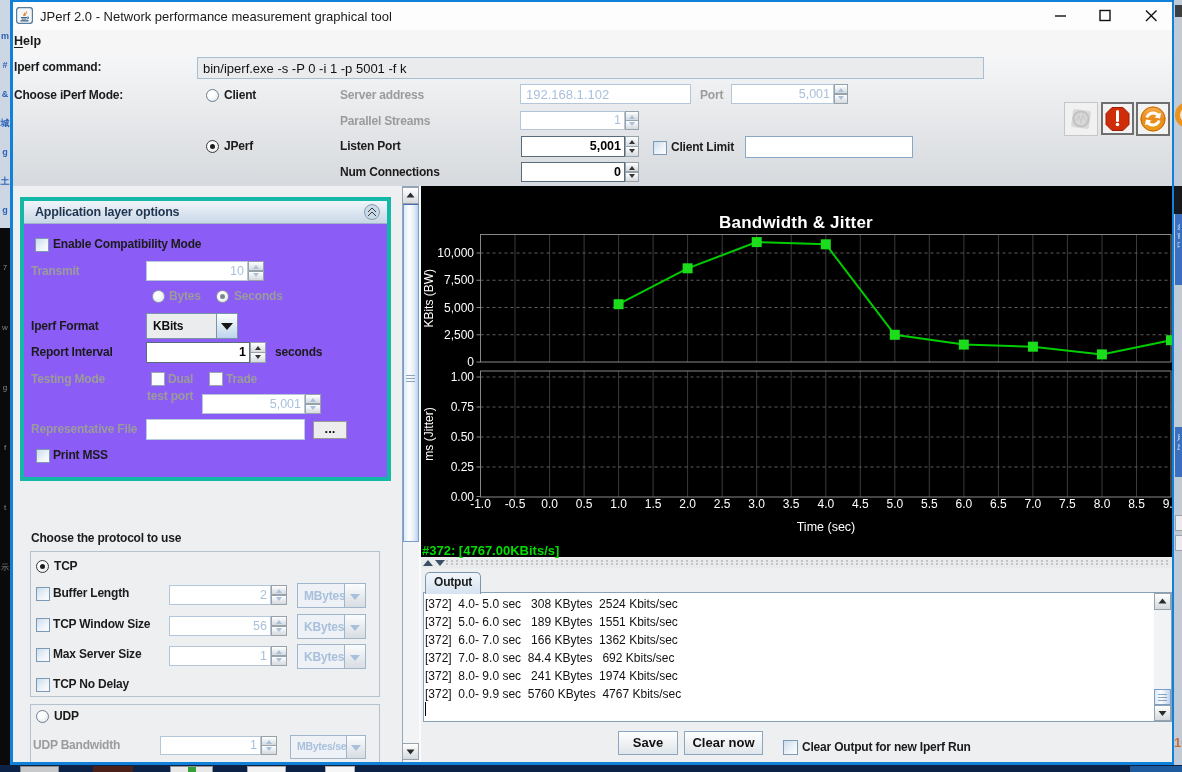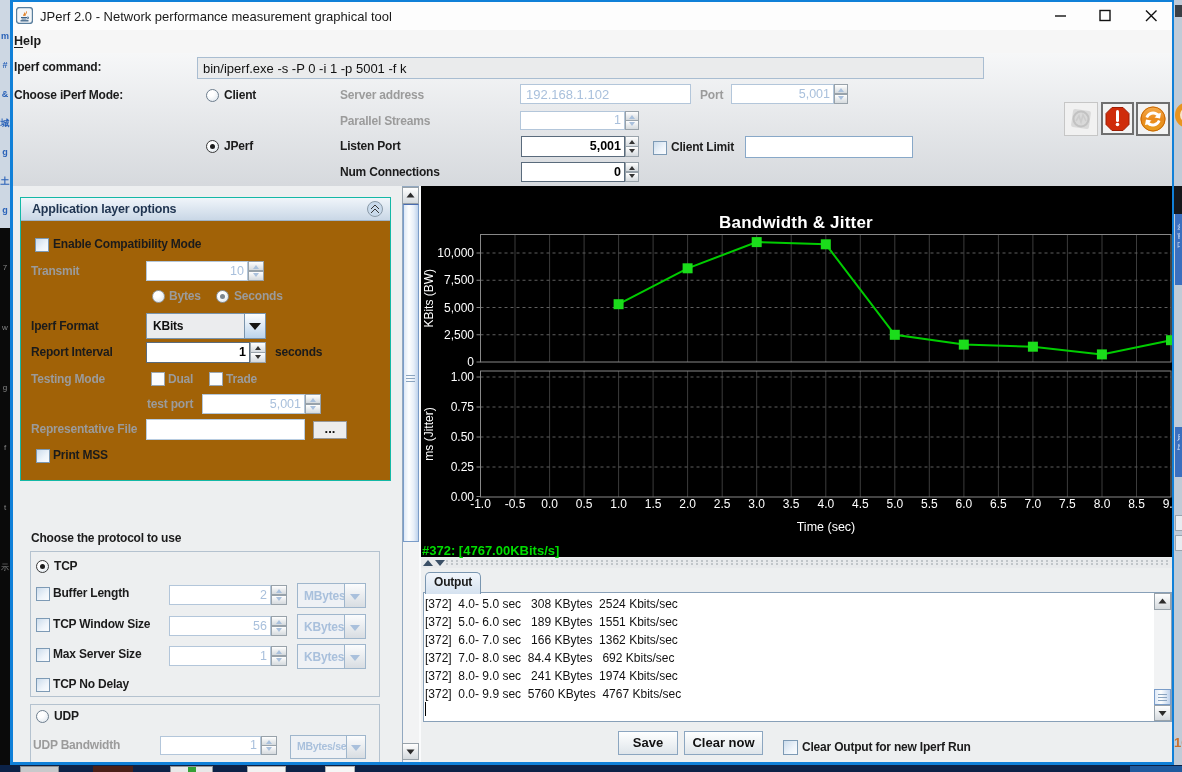--- a/index.html
+++ b/index.html
@@ -20,21 +20,21 @@
 .sbtn{box-sizing:border-box;background:linear-gradient(#fefefe,#d5dade);border:1px solid #98a2aa;}
 .sbtn::after{content:"";position:absolute;left:50%;margin-left:-3px;width:0;height:0;border-left:3px solid transparent;border-right:3px solid transparent;}
 .sbtn.u::after{top:3px;border-bottom:4px solid #a9c0dc;}
 .sbtn.d::after{bottom:3px;border-top:4px solid #a9c0dc;}
 .sbtn.en.u::after{border-bottom-color:#333;}
 .sbtn.en.d::after{border-top-color:#333;}
 .combo{box-sizing:border-box;border:1px solid #9fb6cc;background:#eef1f5;}
 .combo .ctext{position:absolute;left:6px;top:50%;margin-top:-7px;font-weight:bold;font-size:12px;letter-spacing:-0.2px;color:#a9c0dc;}
 .combo .carr{position:absolute;right:0;top:0;bottom:0;width:20px;border-left:1px solid #9fb6cc;background:linear-gradient(#fbfcfd,#d8dde2);}
 .combo .carr::after{content:"";position:absolute;left:50%;top:50%;margin-left:-5px;margin-top:-2px;border-left:5px solid transparent;border-right:5px solid transparent;border-top:6px solid #a9c0dc;}
-.opanel{border:1px solid #14b8a6;background:#a16207;box-sizing:border-box;}
+.opanel{border:4px solid #14b8a6;background:#8b5cf6;box-sizing:border-box;}
 .phead{position:absolute;left:0;top:0;right:0;height:22px;background:linear-gradient(#f0f5fa,#c9d7e6);border-bottom:1px solid #9fb4c9;}
 .ptitle{position:absolute;left:11px;top:4px;font-weight:bold;font-size:12.5px;letter-spacing:-0.2px;color:#1f3450;}
 .pcol{position:absolute;right:7px;top:3px;width:14px;height:14px;border:1px solid #8a9aa8;border-radius:50%;background:#c9daeb;}
 .pcol::after{content:"";position:absolute;left:3px;top:2.5px;width:8px;height:9px;background:
  linear-gradient(135deg,transparent 42%,#383838 42%,#383838 58%,transparent 58%) no-repeat,
  linear-gradient(45deg,transparent 42%,#383838 42%,#383838 58%,transparent 58%) no-repeat;
  background-size:4.5px 4px,4.5px 4px;background-position:0 0,3.5px 0;}
 .pcol::before{content:"";position:absolute;left:3px;top:6.5px;width:8px;height:9px;background:
  linear-gradient(135deg,transparent 42%,#383838 42%,#383838 58%,transparent 58%) no-repeat,
  linear-gradient(45deg,transparent 42%,#383838 42%,#383838 58%,transparent 58%) no-repeat;
@@ -191,36 +191,36 @@
   <div class="ab cb" style="left:35px;top:238px;"></div>
   <div class="ab bl" style="left:53px;top:237px;text-align:center;">Enable Compatibility Mode</div>
   <div class="ab gl" style="left:31px;top:264px;">Transmit</div>
   <div class="ab sfield" style="left:146px;top:261px;width:102px;height:20px;line-height:18px;">10</div>
   <div class="ab sbtn u" style="left:248px;top:261px;width:16px;height:10px;"></div>
   <div class="ab sbtn d" style="left:248px;top:271px;width:16px;height:10px;"></div>
   <div class="ab radio dis" style="left:152px;top:290px;"></div>
   <div class="ab gl" style="left:169px;top:289px;">Bytes</div>
   <div class="ab radio dis sel" style="left:216px;top:290px;"></div>
   <div class="ab gl" style="left:234px;top:289px;">Seconds</div>
-  <div class="ab combo enc" style="left:146px;top:313px;width:120px;height:26px;border-color:#7a94ac;background:#ebecee;">
+  <div class="ab combo enc" style="left:146px;top:313px;width:92px;height:26px;border-color:#7a94ac;background:#ebecee;">
     <div class="ctext">KBits</div>
       <div class="carr" style="border-left-color:#7a94ac;background:linear-gradient(#fdfefe,#bcd4ec);"></div>
   </div>
   <div class="ab bl" style="left:31px;top:319px;">Iperf Format</div>
   <div class="ab bl" style="left:31px;top:345px;">Report Interval</div>
   <div class="ab sfield en" style="left:146px;top:342px;width:104px;height:21px;line-height:19px;">1</div>
   <div class="ab sbtn en u" style="left:250px;top:342px;width:16px;height:11px;"></div>
   <div class="ab sbtn en d" style="left:250px;top:352px;width:16px;height:11px;"></div>
   <div class="ab bl" style="left:275px;top:345px;">seconds</div>
   <div class="ab gl" style="left:31px;top:372px;">Testing Mode</div>
   <div class="ab cb dis" style="left:151px;top:372px;"></div>
   <div class="ab gl" style="left:168px;top:372px;">Dual</div>
   <div class="ab cb dis" style="left:209px;top:372px;"></div>
   <div class="ab gl" style="left:226px;top:372px;">Trade</div>
-  <div class="ab gl" style="left:147px;top:397px;">test port</div>
+  <div class="ab gl" style="left:147px;top:389px;">test port</div>
   <div class="ab sfield" style="left:202px;top:394px;width:103px;height:20px;line-height:18px;">5,001</div>
   <div class="ab sbtn u" style="left:305px;top:394px;width:16px;height:10px;"></div>
   <div class="ab sbtn d" style="left:305px;top:404px;width:16px;height:10px;"></div>
   <div class="ab gl" style="left:31px;top:422px;">Representative File</div>
   <div class="ab" style="left:146px;top:419px;width:159px;height:21px;background:#fff;border:1px solid #b8cce0;box-sizing:border-box;"></div>
   <div class="ab btn" style="left:313px;top:421px;width:34px;height:18px;line-height:14px;border-color:#999;background:#ededed;">...</div>
   <div class="ab cb" style="left:36px;top:449px;"></div>
   <div class="ab bl" style="left:53px;top:448px;">Print MSS</div>
 
   <div class="ab bl" style="left:31px;top:531px;">Choose the protocol to use</div>

